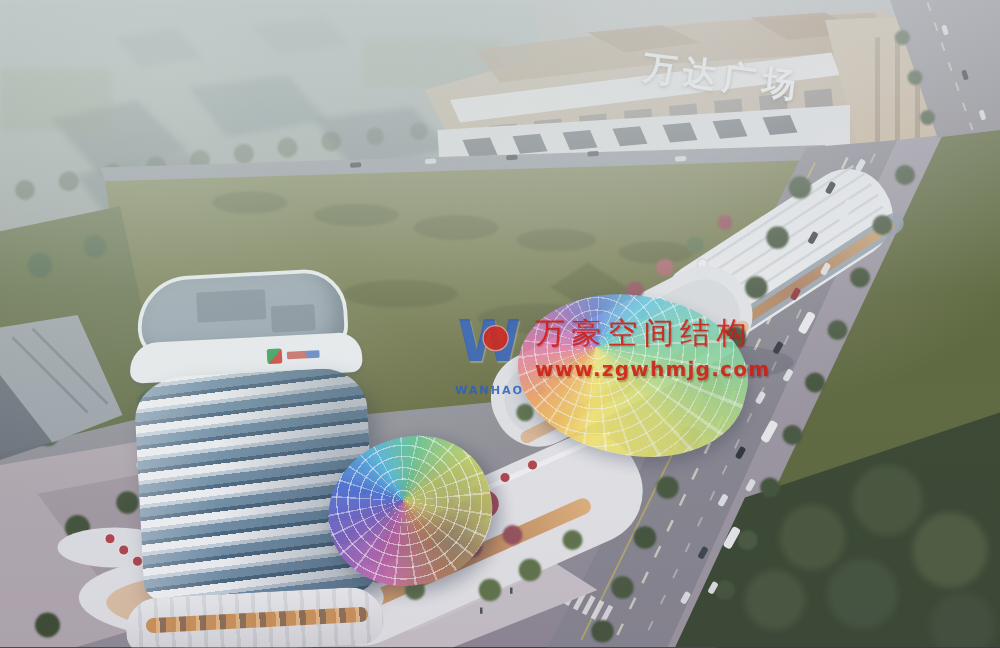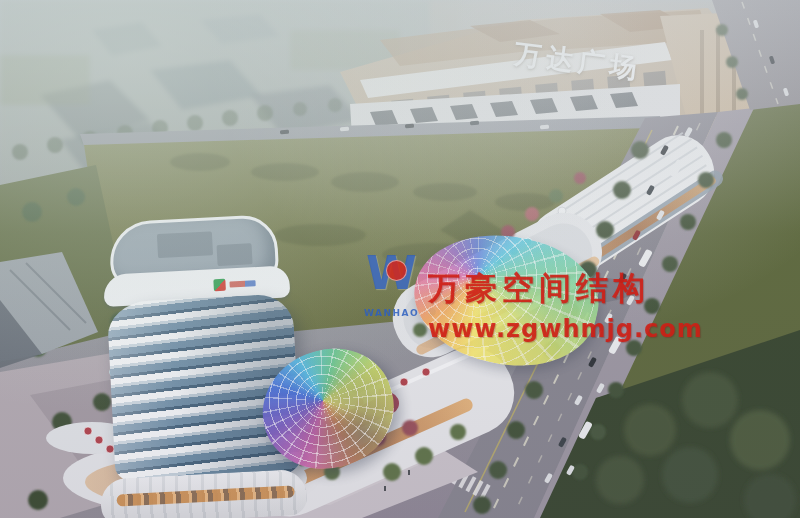--- a/index.html
+++ b/index.html
@@ -102,25 +102,25 @@
   .wm-circle{
     position:absolute;left:20px;top:8px;width:21px;height:21px;border-radius:50%;
     background:rgba(210,40,28,.88);border:1px solid rgba(255,255,255,.5);
   }
   .wm-sub{
     position:absolute;left:-2px;top:56px;
     font-size:9px;font-weight:bold;letter-spacing:1.5px;color:rgba(45,95,192,.85);
   }
   .wm-lines{position:absolute;left:62px;top:0;}
   .wm-company{
-    font-size:32px;font-weight:bold;letter-spacing:5px;color:rgba(208,30,20,.88);
-    text-shadow:1px 1px 1px rgba(120,20,15,.3);white-space:nowrap;margin-top:17px;
+    font-size:24px;font-weight:normal;letter-spacing:5px;color:rgba(208,30,20,.88);
+    text-shadow:1px 1px 1px rgba(120,20,15,.3);white-space:nowrap;
   }
   .wm-site{
-    margin-top:4px;font-size:24px;font-weight:bold;letter-spacing:1px;
+    margin-top:4px;font-size:16px;font-weight:bold;letter-spacing:1px;
     color:rgba(208,30,20,.88);text-shadow:1px 1px 1px rgba(120,20,15,.3);white-space:nowrap;text-align:right;
   }
 </style>
 </head>
 <body>
 
 <div class="scene">
 
   <svg class="base" width="800" height="518" viewBox="0 0 800 518">
     <defs>

